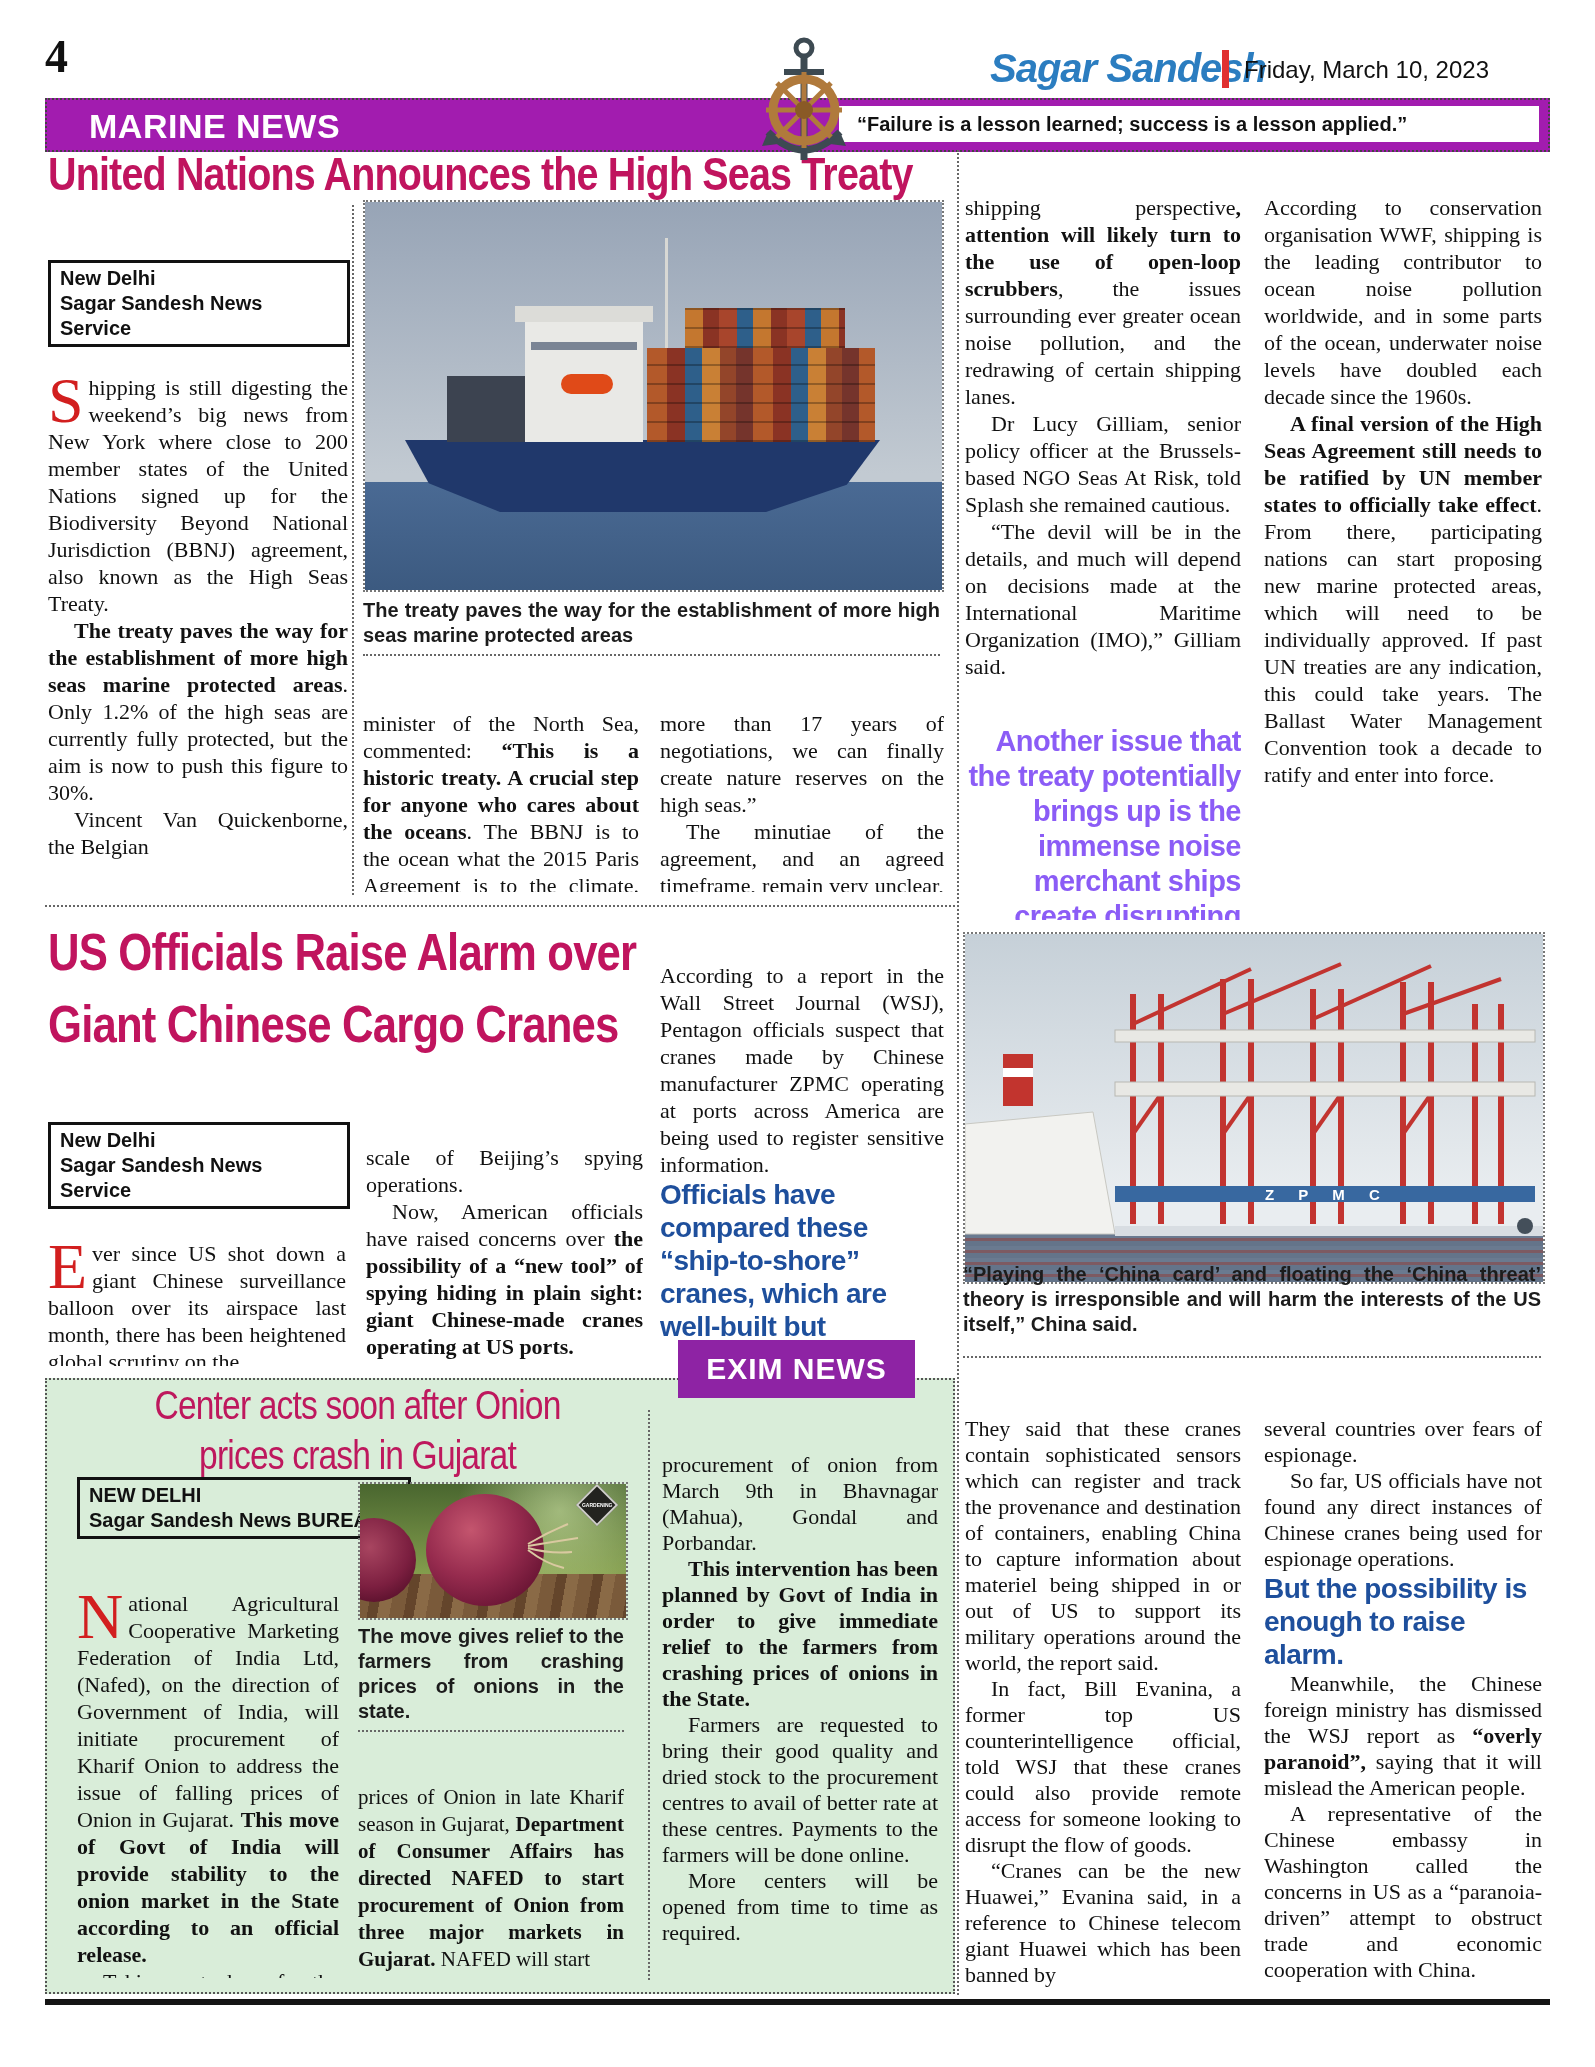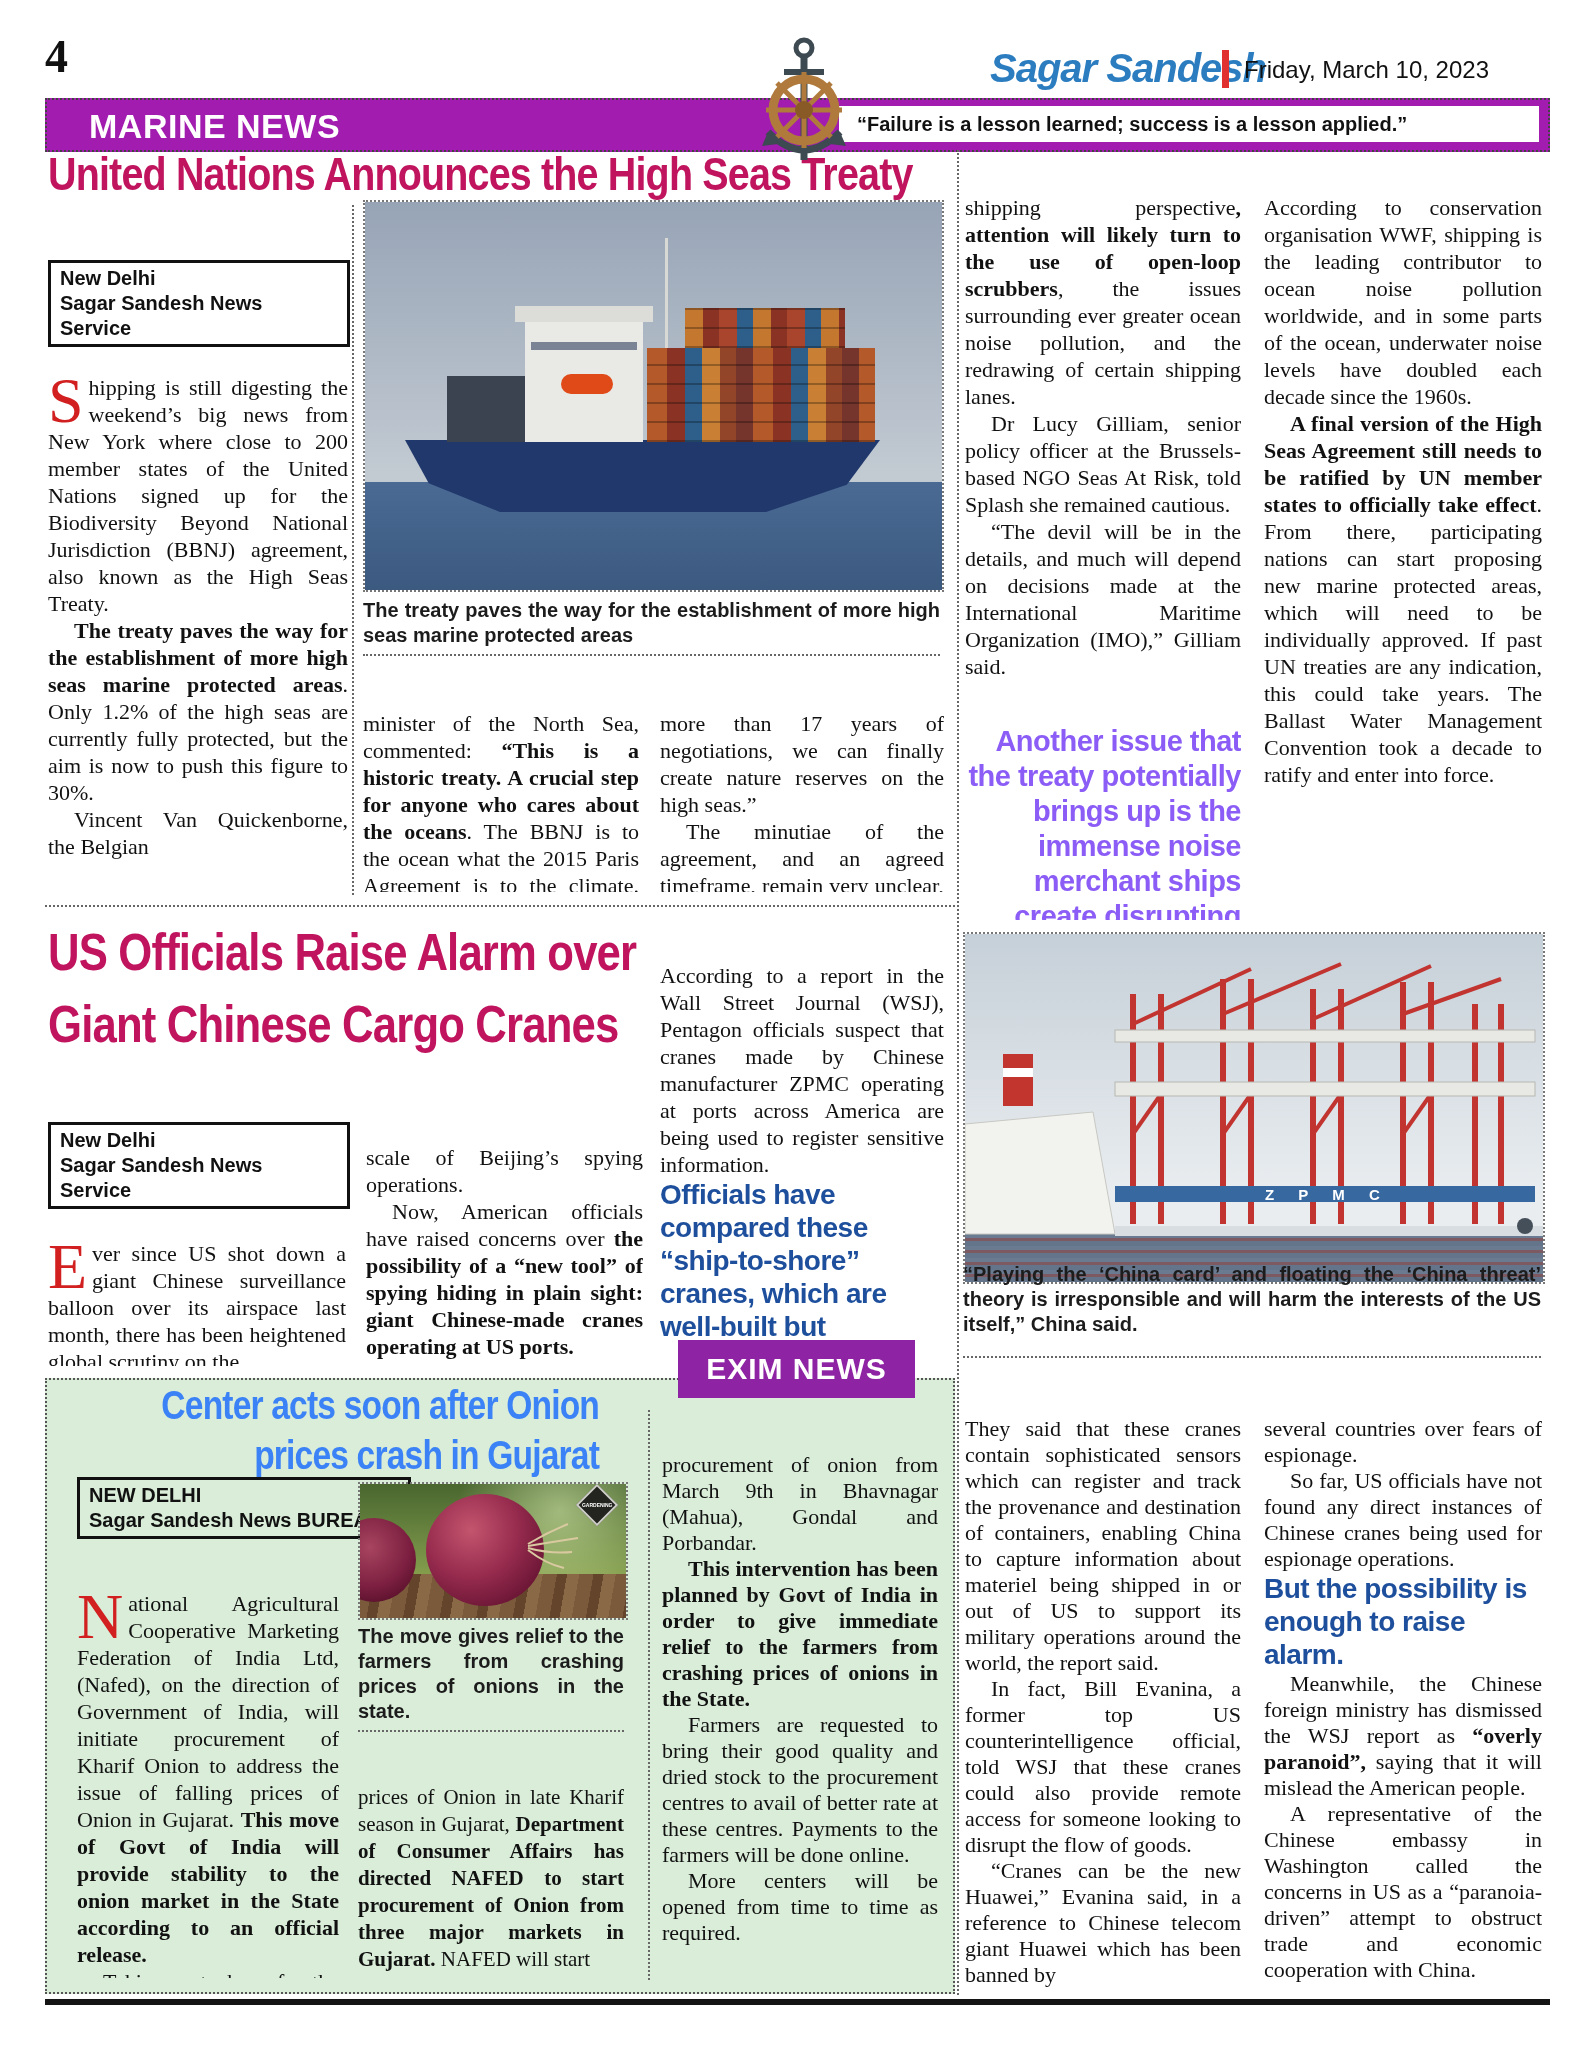--- a/index.html
+++ b/index.html
@@ -12,21 +12,21 @@
   .redbar{width:7px;height:38px;background:#e03030;}
   .dateline-top{font:24px/28px "Liberation Sans",sans-serif;color:#111;}
   .banner{background:#a21caf;border:2px dotted #444;}
   .banner-title{font:bold 34px/34px "Liberation Sans",sans-serif;color:#fff;letter-spacing:.5px;}
   .motto-box{background:#fff;}
   .motto{font:bold 20px/22px "Liberation Sans",sans-serif;color:#111;}
   
   .hl{font-family:"Liberation Sans",sans-serif;font-weight:bold;color:#c0145e;letter-spacing:-1px;}
   .cond{display:inline-block;transform:scaleX(.84);transform-origin:0 50%;white-space:nowrap;}
   .cond-c{display:block;transform:scaleX(.84);transform-origin:50% 50%;white-space:nowrap;}
-  .hl-purple{font-family:"Liberation Sans",sans-serif;font-weight:bold;color:#3b82f6;letter-spacing:-1px;text-align:right;}
+  .hl-purple{font-family:"Liberation Sans",sans-serif;font-weight:normal;color:#be185d;letter-spacing:-1px;text-align:center;}
   
   .dl{border:3px solid #111;padding:3px 9px;font:bold 20px/25px "Liberation Sans",sans-serif;color:#111;}
   
   .col{text-align:justify;font:22px/27px "Liberation Serif",serif;overflow:hidden;}
   .col p{margin:0;text-indent:26px;}
   .col p.ni{text-indent:0;margin-top:44px;}
   .b{font-weight:bold;}
   .dropcap{float:left;font:400 64px/50px "Liberation Serif",serif;color:#d21f1f;padding:2px 5px 0 0;}
   .bq1{font:bold 29px/35px "Liberation Sans",sans-serif;color:#8b5cf6;text-align:right;letter-spacing:-.5px;margin-top:12px;}
   .bq2{font:bold 28px/33px "Liberation Sans",sans-serif;color:#1e4f9c;text-align:left;letter-spacing:-.5px;margin-top:10px;}

